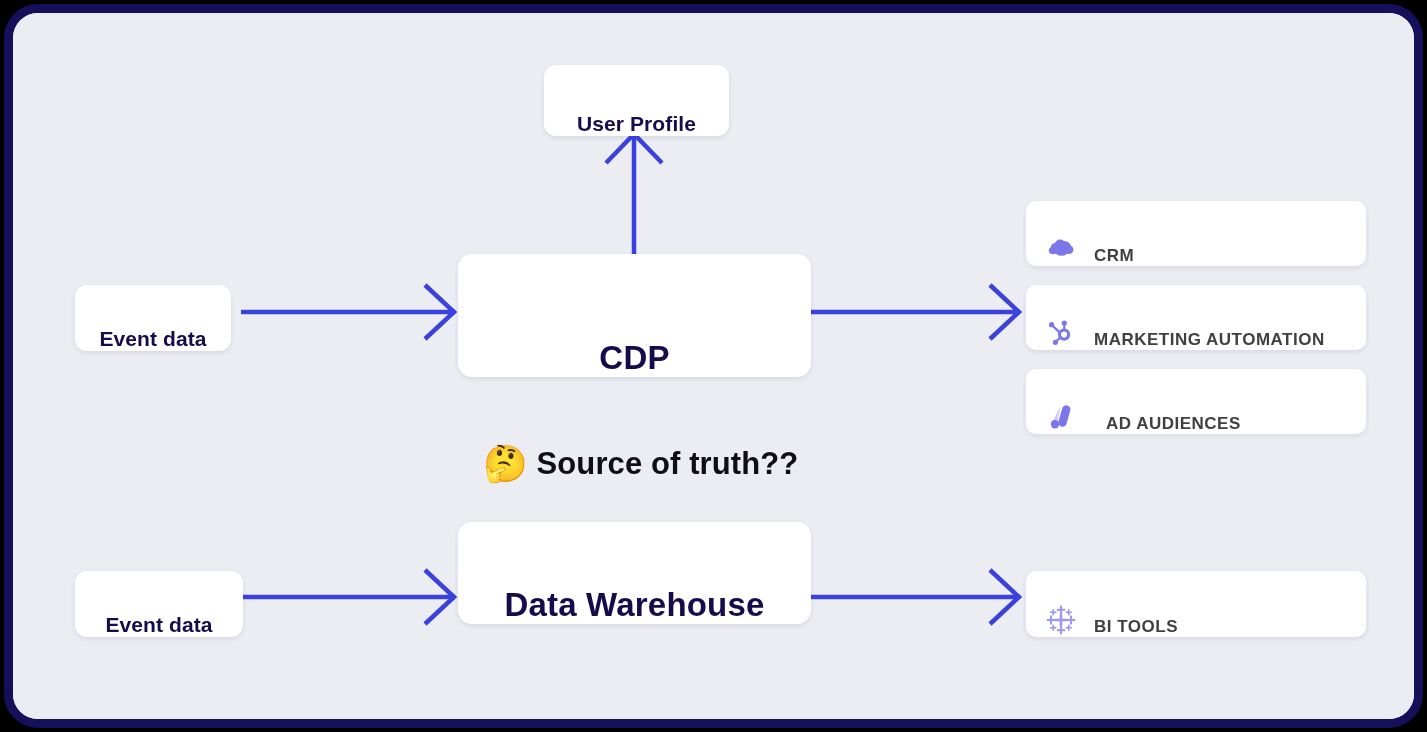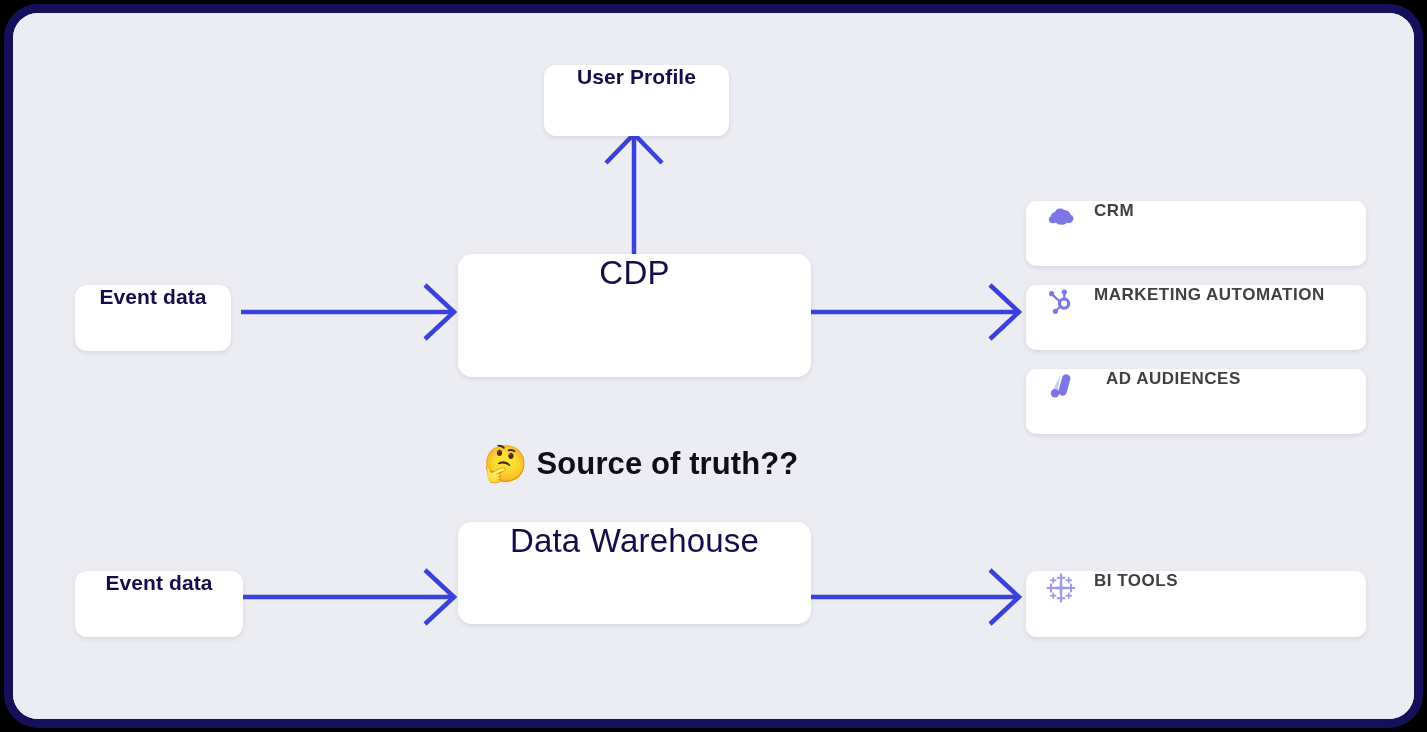--- a/index.html
+++ b/index.html
@@ -34,36 +34,36 @@
   }
 
   
   .node {
     position: absolute;
     box-sizing: border-box;
     background: #ffffff;
     border-radius: 12px;
     box-shadow: 0 2px 5px rgba(40, 40, 90, 0.10);
     display: flex;
-    align-items: flex-start;
+    align-items: flex-end;
     justify-content: center;
     color: #140c4b;
   }
 
   .pill {
     border-radius: 12px;
     font-size: 21px;
     font-weight: bold;
     letter-spacing: 0.1px;
   }
 
   .bignode {
     border-radius: 14px;
     font-size: 33px;
-    font-weight: normal;
+    font-weight: bold;
     letter-spacing: 0.2px;
   }
 
   .dest {
     border-radius: 10px;
     justify-content: flex-start;
     padding-left: 18px;
     gap: 16px;
   }
   .dest-label {

